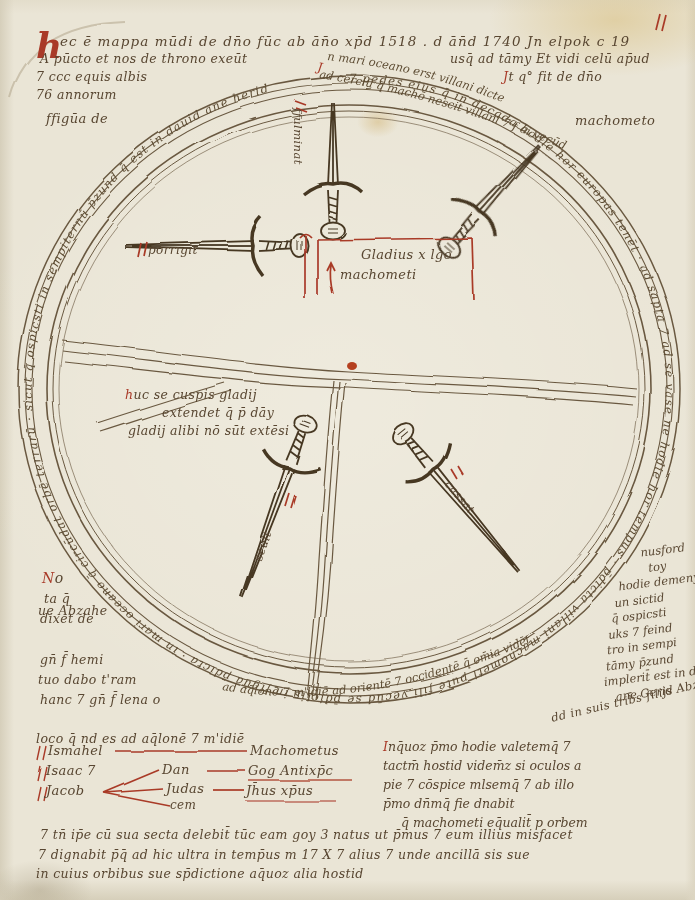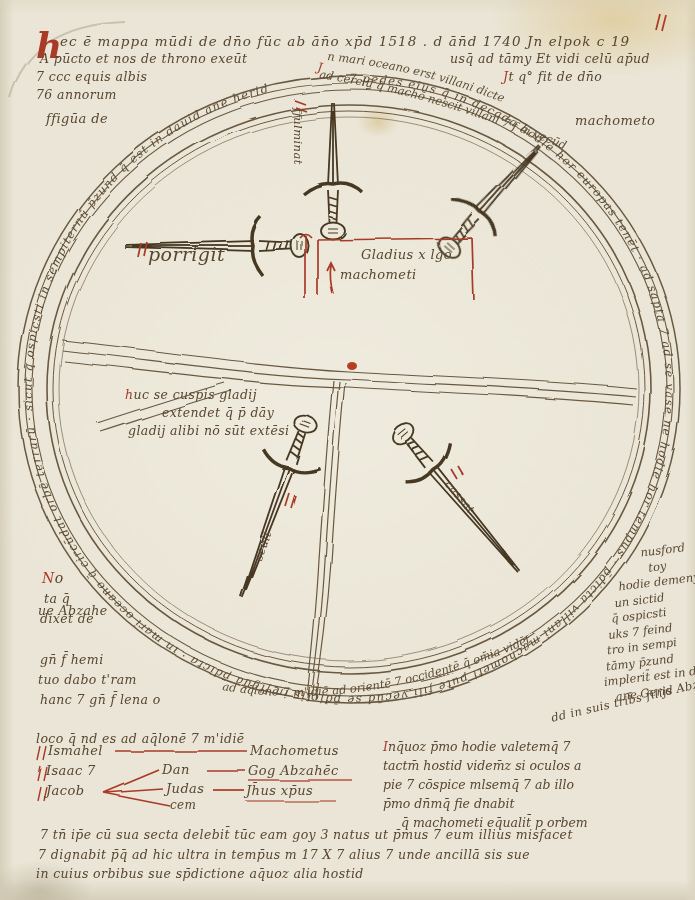--- a/index.html
+++ b/index.html
@@ -150,21 +150,21 @@
 <div class="t" style="left:60px;top:34px;font-size:13.5px;letter-spacing:1.1px;">ec ē mappa mūdi de dn̄o fūc ab ān̄o xp̄d 1518 . d ān̄d 1740 Jn elpok c 19</div>
 <div class="t" style="left:40px;top:52px;">A pūcto et nos de throno exeūt</div>
 <div class="t" style="left:450px;top:52px;">usq̄ ad tāmy Et vidi celū ap̄ud</div>
 <div class="t" style="left:36px;top:70px;">7 ccc equis albis</div>
 <div class="t red" style="left:503px;top:70px;">Jt q° fit de dn̄o</div>
 <div class="t" style="left:36px;top:88px;">76 annorum</div>
 <div class="t" style="left:46px;top:112px;font-size:13px;">ffigūa de</div>
 <div class="t" style="left:575px;top:114px;font-size:13px;">machometo</div>
 
 <div class="t" style="left:304px;top:108px;font-size:11.5px;transform:rotate(90deg);transform-origin:0 0;">ffulminat</div>
-<div class="t" style="left:148px;top:244px;font-size:19px;">porrigit</div>
+<div class="t" style="left:148px;top:244px;font-size:12px;">porrigit</div>
 <div class="t" style="left:252px;top:558px;font-size:11.5px;transform:rotate(-70deg);transform-origin:0 0;">seuit</div>
 <div class="t" style="left:452px;top:478px;font-size:11.5px;transform:rotate(50deg);transform-origin:0 0;">cassat</div>
 
 <div class="t" style="left:330px;top:248px;font-size:13px;margin-left:31px;">Gladius x lgo</div>
 <div class="t" style="left:340px;top:268px;font-size:13px;">machometi</div>
 
 <div class="t red" style="left:125px;top:388px;">huc se cuspis gladij</div>
 <div class="t" style="left:162px;top:406px;">extendet q̄ p̄ dāy</div>
 <div class="t" style="left:128px;top:424px;">gladij alibi nō sūt extēsi</div>
 
@@ -174,21 +174,21 @@
 <div class="t" style="left:38px;top:604px;">ue Abzahe</div>
 <div class="t" style="left:40px;top:653px;">gn̄ f̄ hemi</div>
 <div class="t" style="left:38px;top:673px;">tuo dabo t'ram</div>
 <div class="t" style="left:40px;top:693px;">hanc 7 gn̄ f̄ lena o</div>
 <div class="t" style="left:36px;top:732px;">loco q̄ nd es ad aq̄lonē 7 m'idiē</div>
 
 <div class="t" style="left:48px;top:744px;font-size:13px;">Ismahel</div>
 <div class="t" style="left:250px;top:744px;font-size:13px;">Machometus</div>
 <div class="t" style="left:46px;top:764px;font-size:13px;">Isaac 7</div>
 <div class="t" style="left:162px;top:763px;font-size:13px;">Dan</div>
-<div class="t" style="left:248px;top:764px;font-size:13px;">Gog Abzahēc</div>
+<div class="t" style="left:248px;top:764px;font-size:13px;">Gog Antixp̄c</div>
 <div class="t" style="left:46px;top:784px;font-size:13px;">Jacob</div>
 <div class="t" style="left:166px;top:782px;font-size:13px;">Judas</div>
 <div class="t" style="left:246px;top:784px;font-size:13px;">Jh̄us xp̄us</div>
 <div class="t" style="left:170px;top:799px;font-size:12px;">cem</div>
 
 <div style="position:absolute;left:588px;top:552px;transform:rotate(-7deg);transform-origin:0 0;">
   <div class="rc-line" style="padding-left:52px;">nusford</div>
   <div class="rc-line" style="padding-left:58px;">toy</div>
   <div class="rc-line" style="padding-left:26px;">hodie demeny</div>
   <div class="rc-line" style="padding-left:20px;">un sictid</div>

